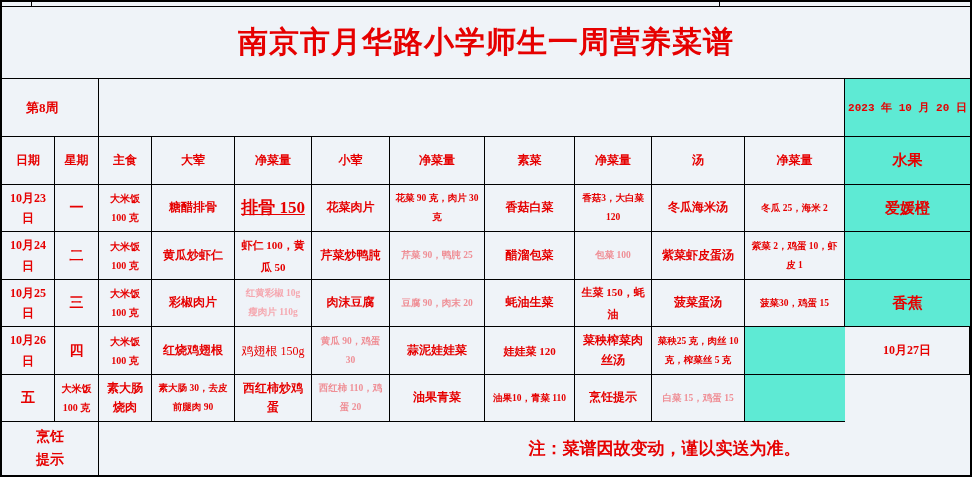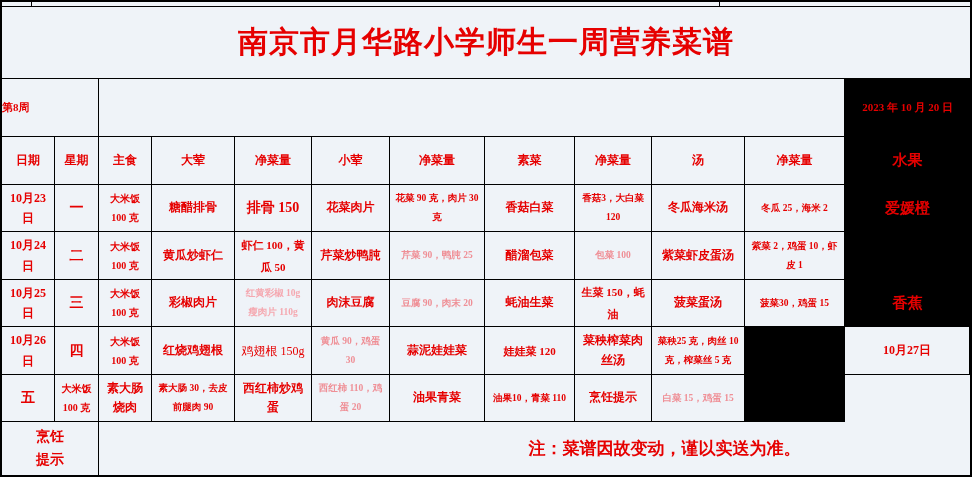--- a/index.html
+++ b/index.html
@@ -11,35 +11,35 @@
     grid-template-columns:53px 44px 53px 83px 77px 78px 95px 90px 77px 93px 100px 125px;
     grid-template-rows:5px 72px 58px 48px 47px 48px 47px 48px 47px 1fr;
   }
   .c { border-right:1px solid #000; border-bottom:1px solid #000;
        display:flex; align-items:center; justify-content:center;
        text-align:center; color:#e60000; font-weight:bold; overflow:hidden; }
   .no-r { border-right:none; }
   .no-b { border-bottom:none; }
   .s2 { grid-column:span 2; } .s9 { grid-column:span 9; }
   .s10 { grid-column:span 10; } .s12 { grid-column:span 12; }
-  .white { background:#000000; }
+  .white { background:#5eead4;font-family:Liberation Mono, monospace; }
   .sliver { position:relative; }
   .tick { position:absolute; top:0; width:1px; height:100%; background:#000; }
   .title { font-size:30px; letter-spacing:1px; }
-  .week { justify-content:flex-start; padding-left:0; font-size:11px; }
+  .week { justify-content:flex-start; padding-left:24px; font-size:13px; }
   .issue { font-size:11px; }
   .hdr { font-size:12px; }
   .hdr-fruit { font-size:15px; }
   .date-c { font-size:12px; line-height:1.7; padding:0 5px; }
   .wd { font-size:14px; }
   .staple { font-size:10px; line-height:1.9; padding:0 6px; }
   .dish { font-size:12px; line-height:1.6; padding:0 3px; }
   .fruit { font-size:15px; }
   .q { padding:0 5px; line-height:2; }
-  .q-lg { font-size:14px; }
+  .q-lg { font-size:17px;text-decoration:underline; }
   .q-md { font-size:11px; }
   .q-sm { font-size:9.5px; }
   .q-reg { font-size:12px; font-weight:normal; }
   .strong { color:#e60000; }
   .light { color:#ef8f96; }
   .lighter { color:#f5a8b0; }
   .tips-label { font-size:14px; }
   .tips-label span { display:inline-block; width:2.3em; line-height:1.6; }
   .note { font-size:17px; justify-content:center; padding-left:260px; }
 </style>

